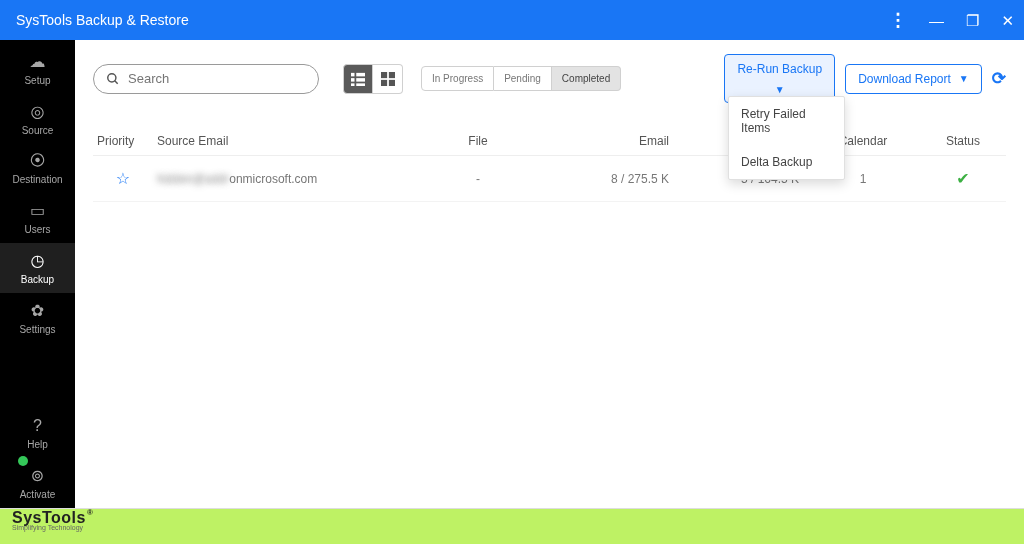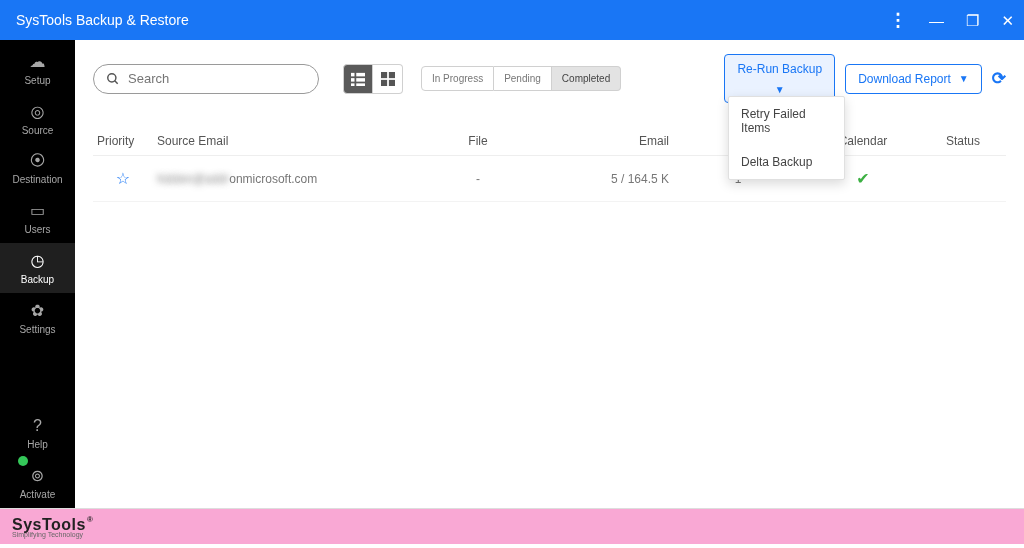--- a/index.html
+++ b/index.html
@@ -116,22 +116,22 @@
     background:#fff; border:1px solid #e0e0e0;
     box-shadow:0 4px 12px rgba(0,0,0,0.15);
     border-radius:2px; z-index:10;
   }
   .dropdown div {
     padding:10px 12px; font-size:12px; color:#444; cursor:pointer;
   }
 
   
   .footer {
-    height:36px; width:100%; background:#f9a8d4; border-top:1px solid #ddd;
-    display:flex; align-items:center; padding:0 12px;
+    height:36px; width:100%; background:#bef264; border-top:1px solid #ddd;
+    display:flex; align-items:flex-start; padding:0 12px;
   }
   .footer .brand { font-size:16px; font-weight:bold; color:#222; letter-spacing:0.5px; position:relative;}
   .footer .brand .r { font-size:8px; position:relative; top:-8px; left:1px;}
   .footer .sub { font-size:7px; color:#666; margin-left:0; display:block; margin-top:-3px;}
 
   svg { display:block;}
 </style>
 </head>
 <body>
 
@@ -254,20 +254,21 @@
         <div class="right">Document</div>
         <div class="center">Calendar</div>
         <div class="center">Status</div>
       </div>
       <div class="trow">
         <div class="star">☆</div>
         <div>
           <span class="blur">hidden@addr</span><span>onmicrosoft.com</span>
         </div>
         <div class="center">-</div>
+        <div class="right">8 / 275.5 K</div>
         <div class="right">5 / 164.5 K</div>
         <div class="center">1</div>
         <div class="center check">✔</div>
       </div>
     </div>
   </div>
 </div>
 
 <div class="footer">
   <div>

